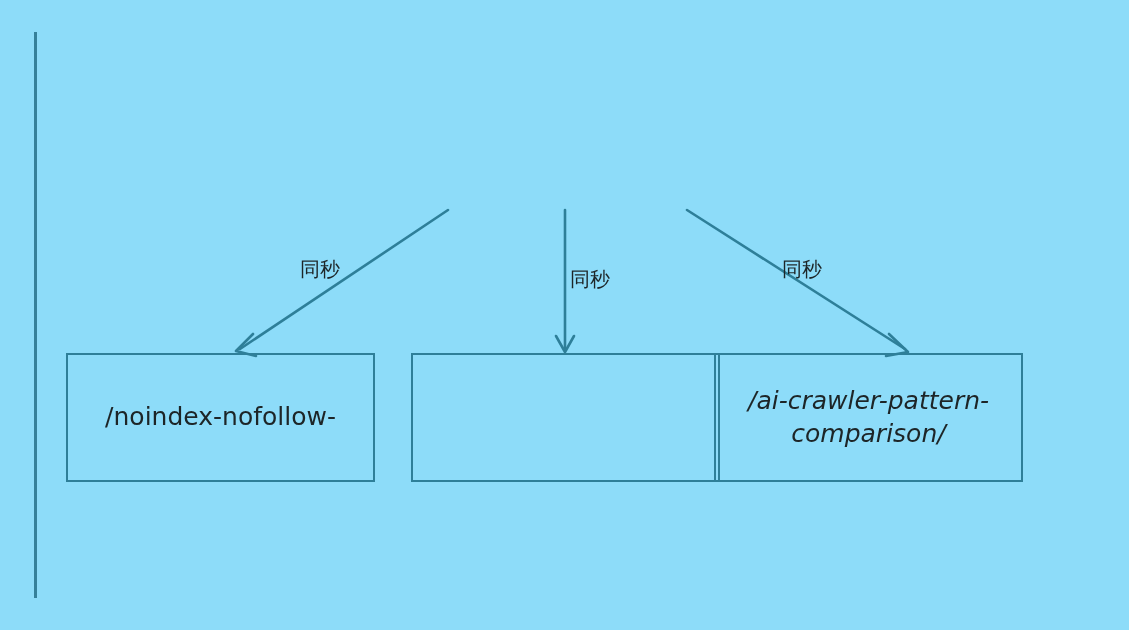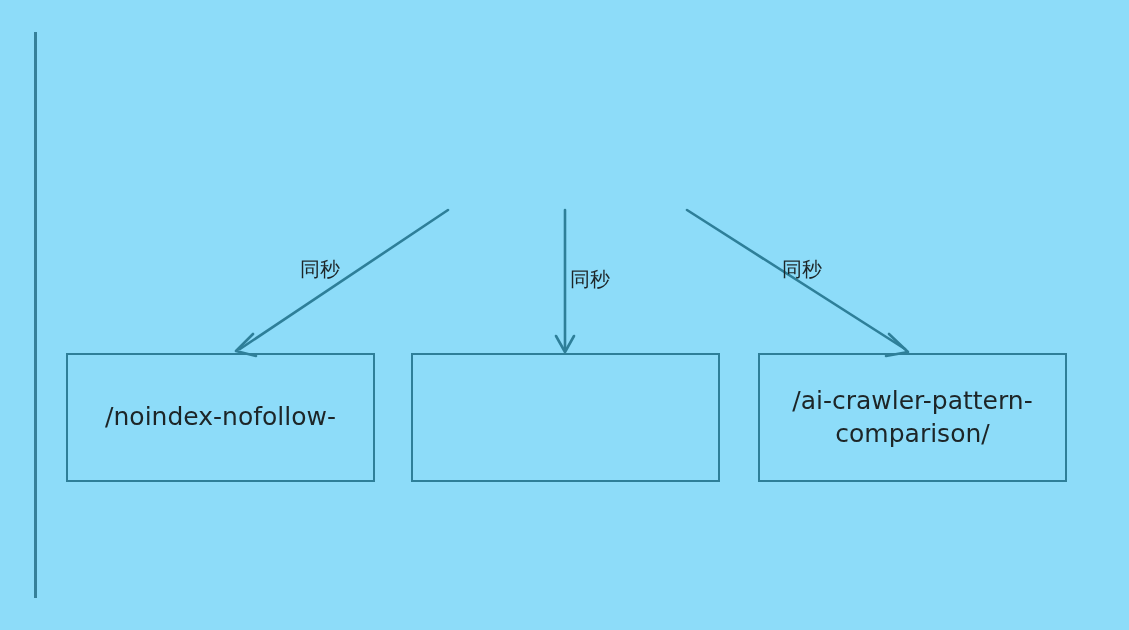--- a/index.html
+++ b/index.html
@@ -48,21 +48,21 @@
   }
   .node-leaf {
     width: 309px;
     height: 129px;
     top: 353px;
     font-size: 25px;
     padding: 0 10px;
   }
   .node-leaf-1 { left: 66px; }
   .node-leaf-2 { left: 411px; }
-  .node-leaf-3 { left: 758px; }
+  .node-leaf-3 { left: 714px; font-style: italic; }
   .node-leaf .label-line {
     display: block;
     white-space: nowrap;
   }
   .edge-layer {
     position: absolute;
     left: 0;
     top: 0;
     width: 1129px;
     height: 630px;

